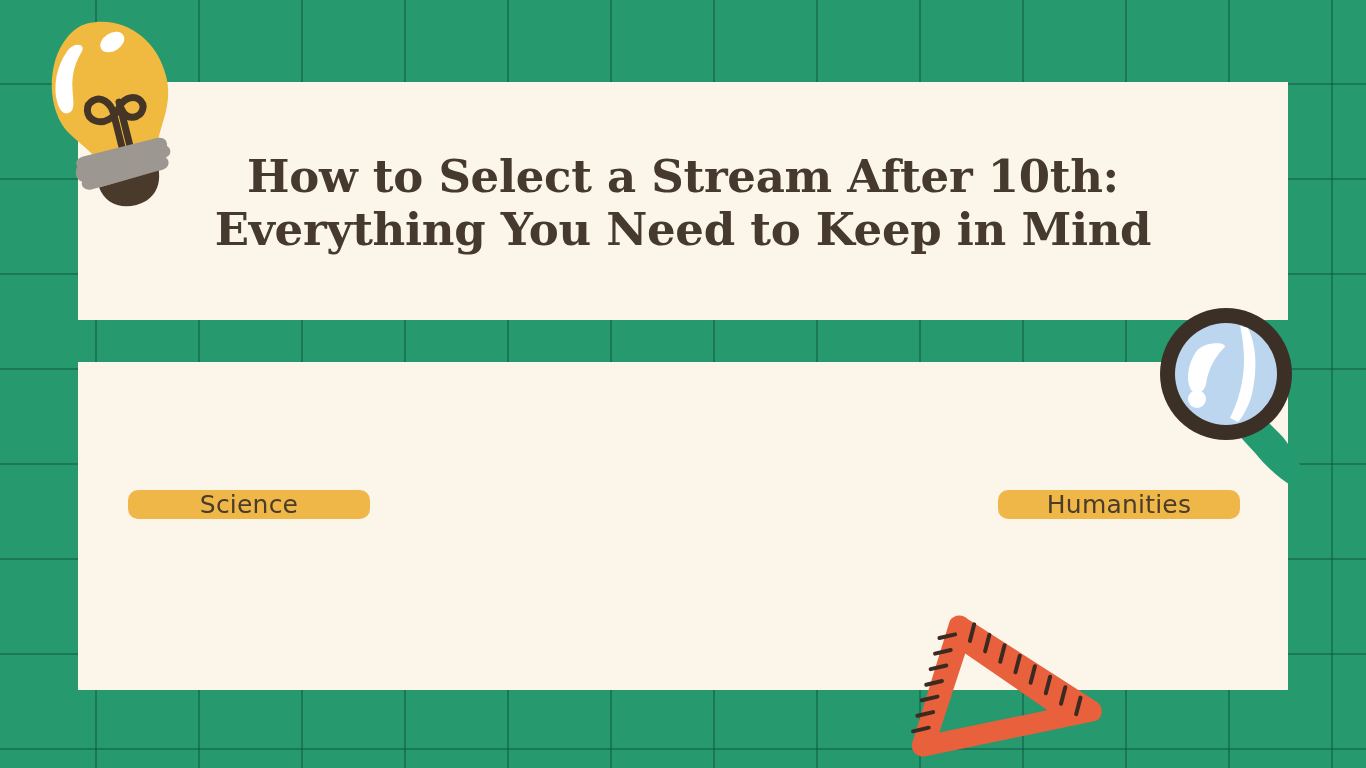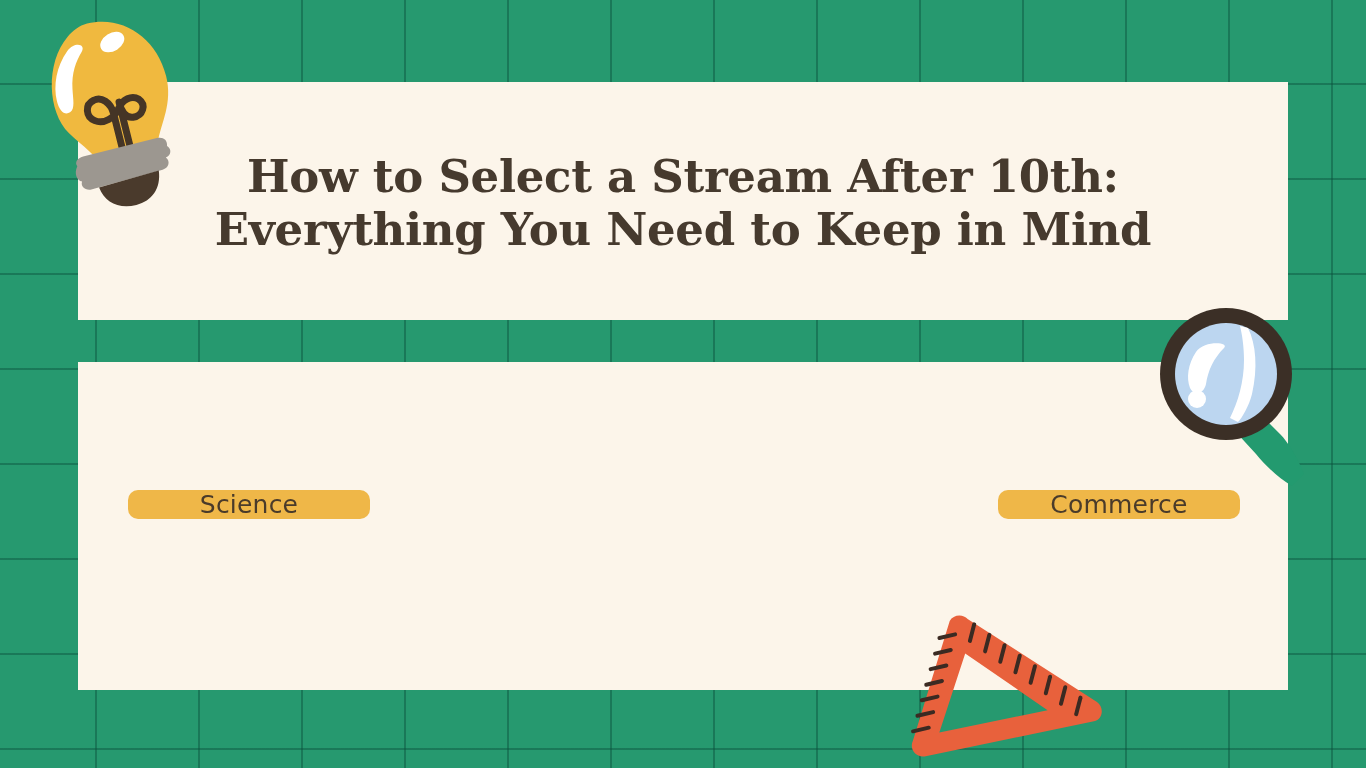--- a/index.html
+++ b/index.html
@@ -93,21 +93,21 @@
   <div class="panel" id="stream-panel"></div>
 
   <h1 id="page-title">How to Select a Stream After 10th:
 Everything You Need to Keep in Mind</h1>
 
   <div id="stream-row">
     <button class="stream-btn">
       <span>Science</span>
     </button>
     <button class="stream-btn">
-      <span>Commerce</span>
+      <span>Humanities</span>
     </button>
   </div>
 
   <svg class="art" id="lightbulb-art" viewBox="0 0 160 215">
     <g transform="rotate(-14 80 100)">
       <path d="M84 14 C120 14 148 44 148 84 C148 112 132 128 124 146 L66 162 C62 144 50 132 40 116 C24 90 34 42 62 22 C68 18 76 14 84 14 Z" fill="#F0B93F"></path>
       <path d="M58 36 C44 48 36 66 36 82 C36 92 40 98 46 96 C52 94 52 84 54 74 C57 58 64 48 72 40 C78 34 68 28 58 36 Z" fill="#FFFFFF"></path>
       <ellipse cx="104" cy="38" rx="13" ry="9" transform="rotate(-18 104 38)" fill="#FFFFFF"></ellipse>
       <path d="M88 152 L88 108 C88 96 80 88 72 90 C62 92 60 104 68 110 C76 116 88 112 94 104 C100 96 110 94 116 100 C122 107 116 117 106 116 C98 115 96 106 96 98 L96 148" fill="none" stroke="#453526" stroke-width="7" stroke-linecap="round" stroke-linejoin="round"></path>
       <path d="M40 150 C38 146 42 142 48 142 L124 142 C130 142 134 146 132 152 C136 156 134 162 128 163 C132 168 128 174 122 174 L48 176 C42 176 38 170 41 166 C36 164 35 156 40 150 Z" fill="#9C9790"></path>

